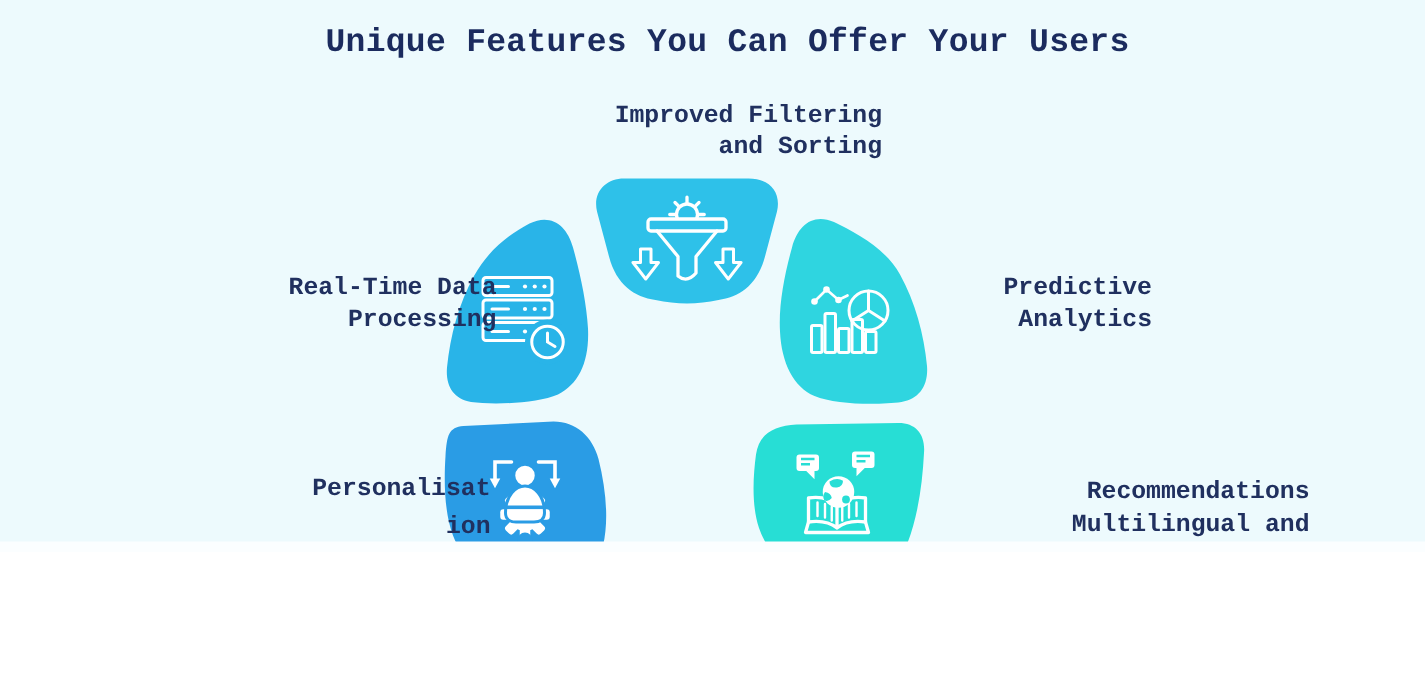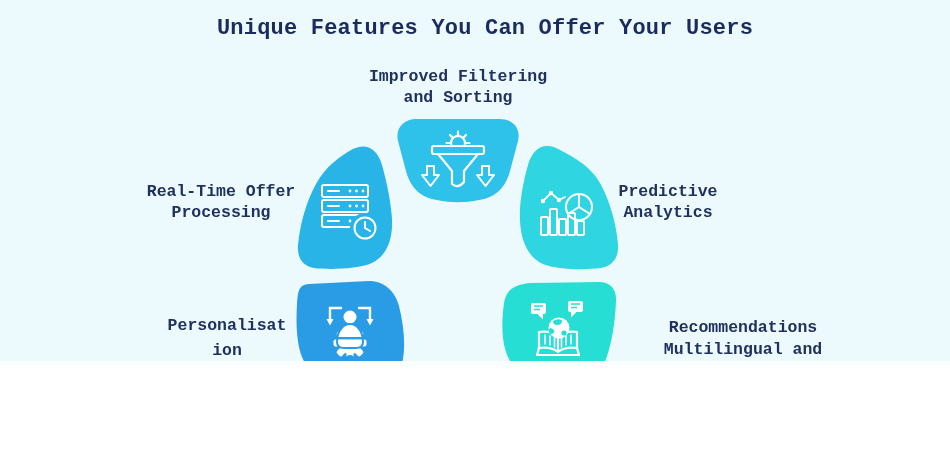--- a/index.html
+++ b/index.html
@@ -12,21 +12,21 @@
     padding-left:20px;
   }
   .title{
     position:absolute;left:0;right:0;top:16px;
     text-align:center;
     font-size:22px;font-weight:700;letter-spacing:.2px;
     color:#1b2b5e;
   }
   .blob-layer{position:absolute;left:0;top:0;}
   .label{
-    position:absolute;text-align:center;
+    position:absolute;text-align:right;
     font-size:16.5px;font-weight:600;line-height:21px;
     color:#20305f;
   }
   .label.l-filtering{left:328px;top:66px;width:260px;}
   .label.l-realtime{left:111px;top:181px;width:220px;}
   .label.l-predictive{left:568px;top:181px;width:200px;}
   .label.l-smart{left:127px;top:313px;width:200px;line-height:25px;}
   .label.l-multilingual{left:613px;top:317px;width:260px;line-height:22px;}
   .bottom-strip{
     position:absolute;left:0;right:0;bottom:0;height:7px;background:#fbfeff;
@@ -167,21 +167,21 @@
       </g>
     </g>
   </svg>
 
   <div class="label l-filtering">
     <div>Improved Filtering</div>
     <div>and Sorting</div>
   </div>
 
   <div class="label l-realtime">
-    <div>Real-Time Offer</div>
+    <div>Real-Time Data</div>
     <div>Processing</div>
   </div>
 
   <div class="label l-predictive">
     <div>Predictive</div>
     <div>Analytics</div>
   </div>
 
   <div class="label l-smart">
     <div>Personalisat</div>

